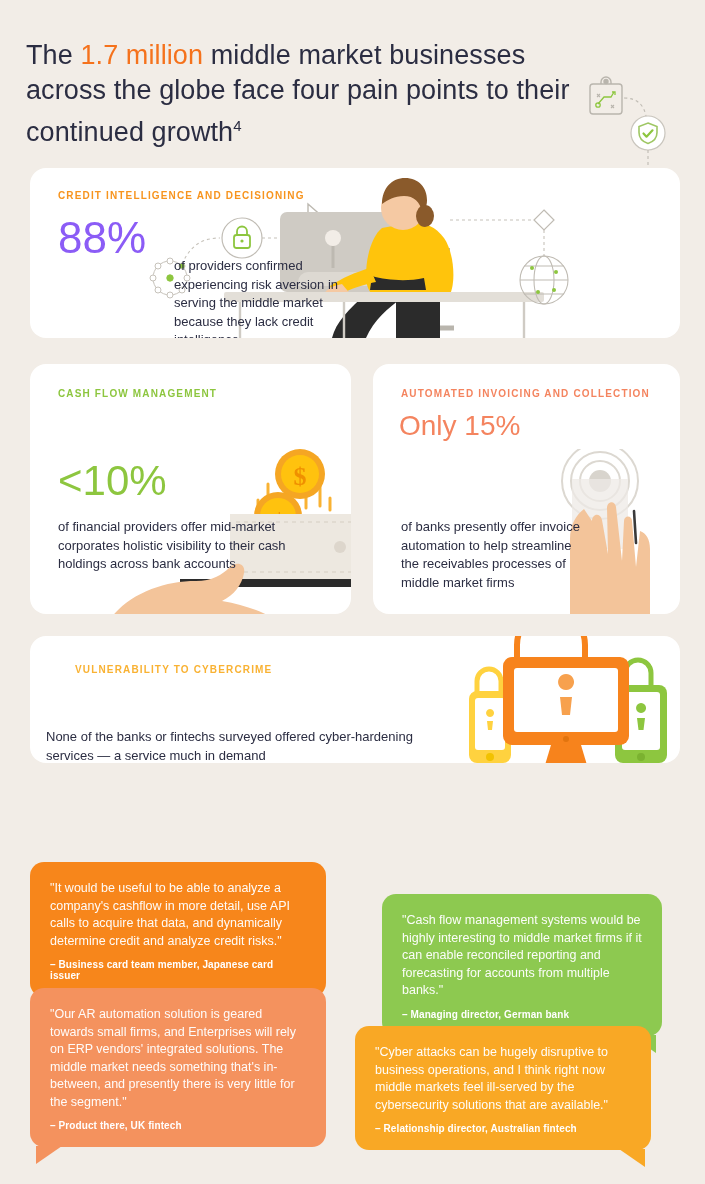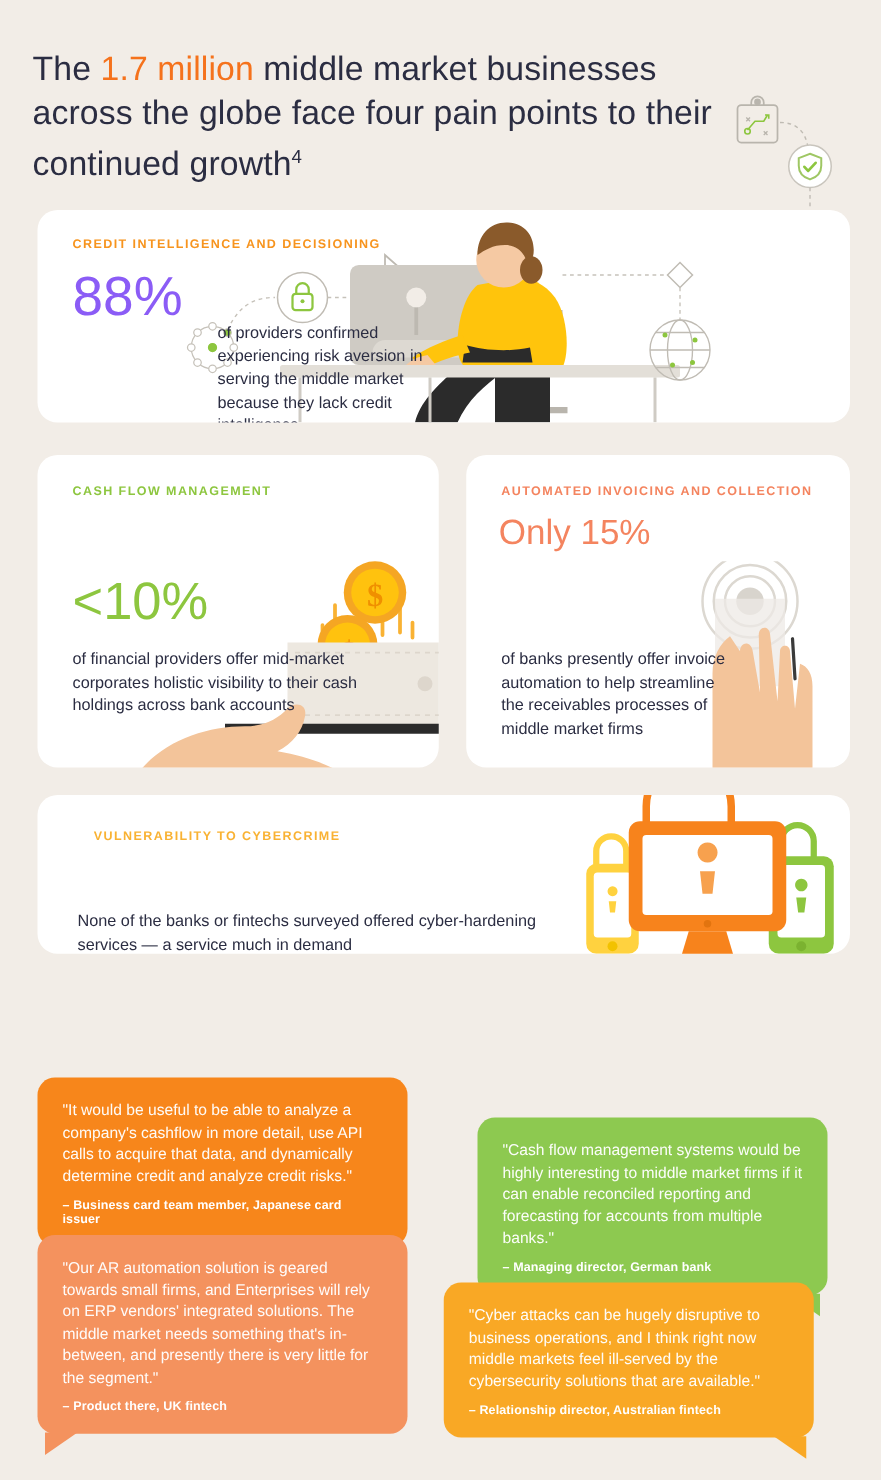--- a/index.html
+++ b/index.html
@@ -55,21 +55,21 @@
   
   #card-invoice .kicker { position: absolute; left: 28px; top: 24px; color: #F4845F; }
   #card-invoice .bignum {
     position: absolute; left: 26px; top: 48px;
     font-size: 28px; color: #F4845F;
   }
   #card-invoice .bodytext { position: absolute; left: 28px; top: 118px; width: 185px; }
 
   
   #card-cyber .kicker { position: absolute; left: 28px; top: 28px; color: #F9B233; margin-left: 17px; }
-  #card-cyber .bodytext { position: absolute; left: 32px; top: 56px; width: 400px; }
+  #card-cyber .bodytext { position: absolute; left: 16px; top: 56px; width: 400px; }
 
   
   .section-title {
     position: absolute; left: 28px; top: 810px;
     font-size: 24px; color: #2B2D42; font-weight: 400;
   }
 
   
   .quote { position: absolute; border-radius: 14px; padding: 18px 20px 16px 20px; }
   .quote .qtext {

